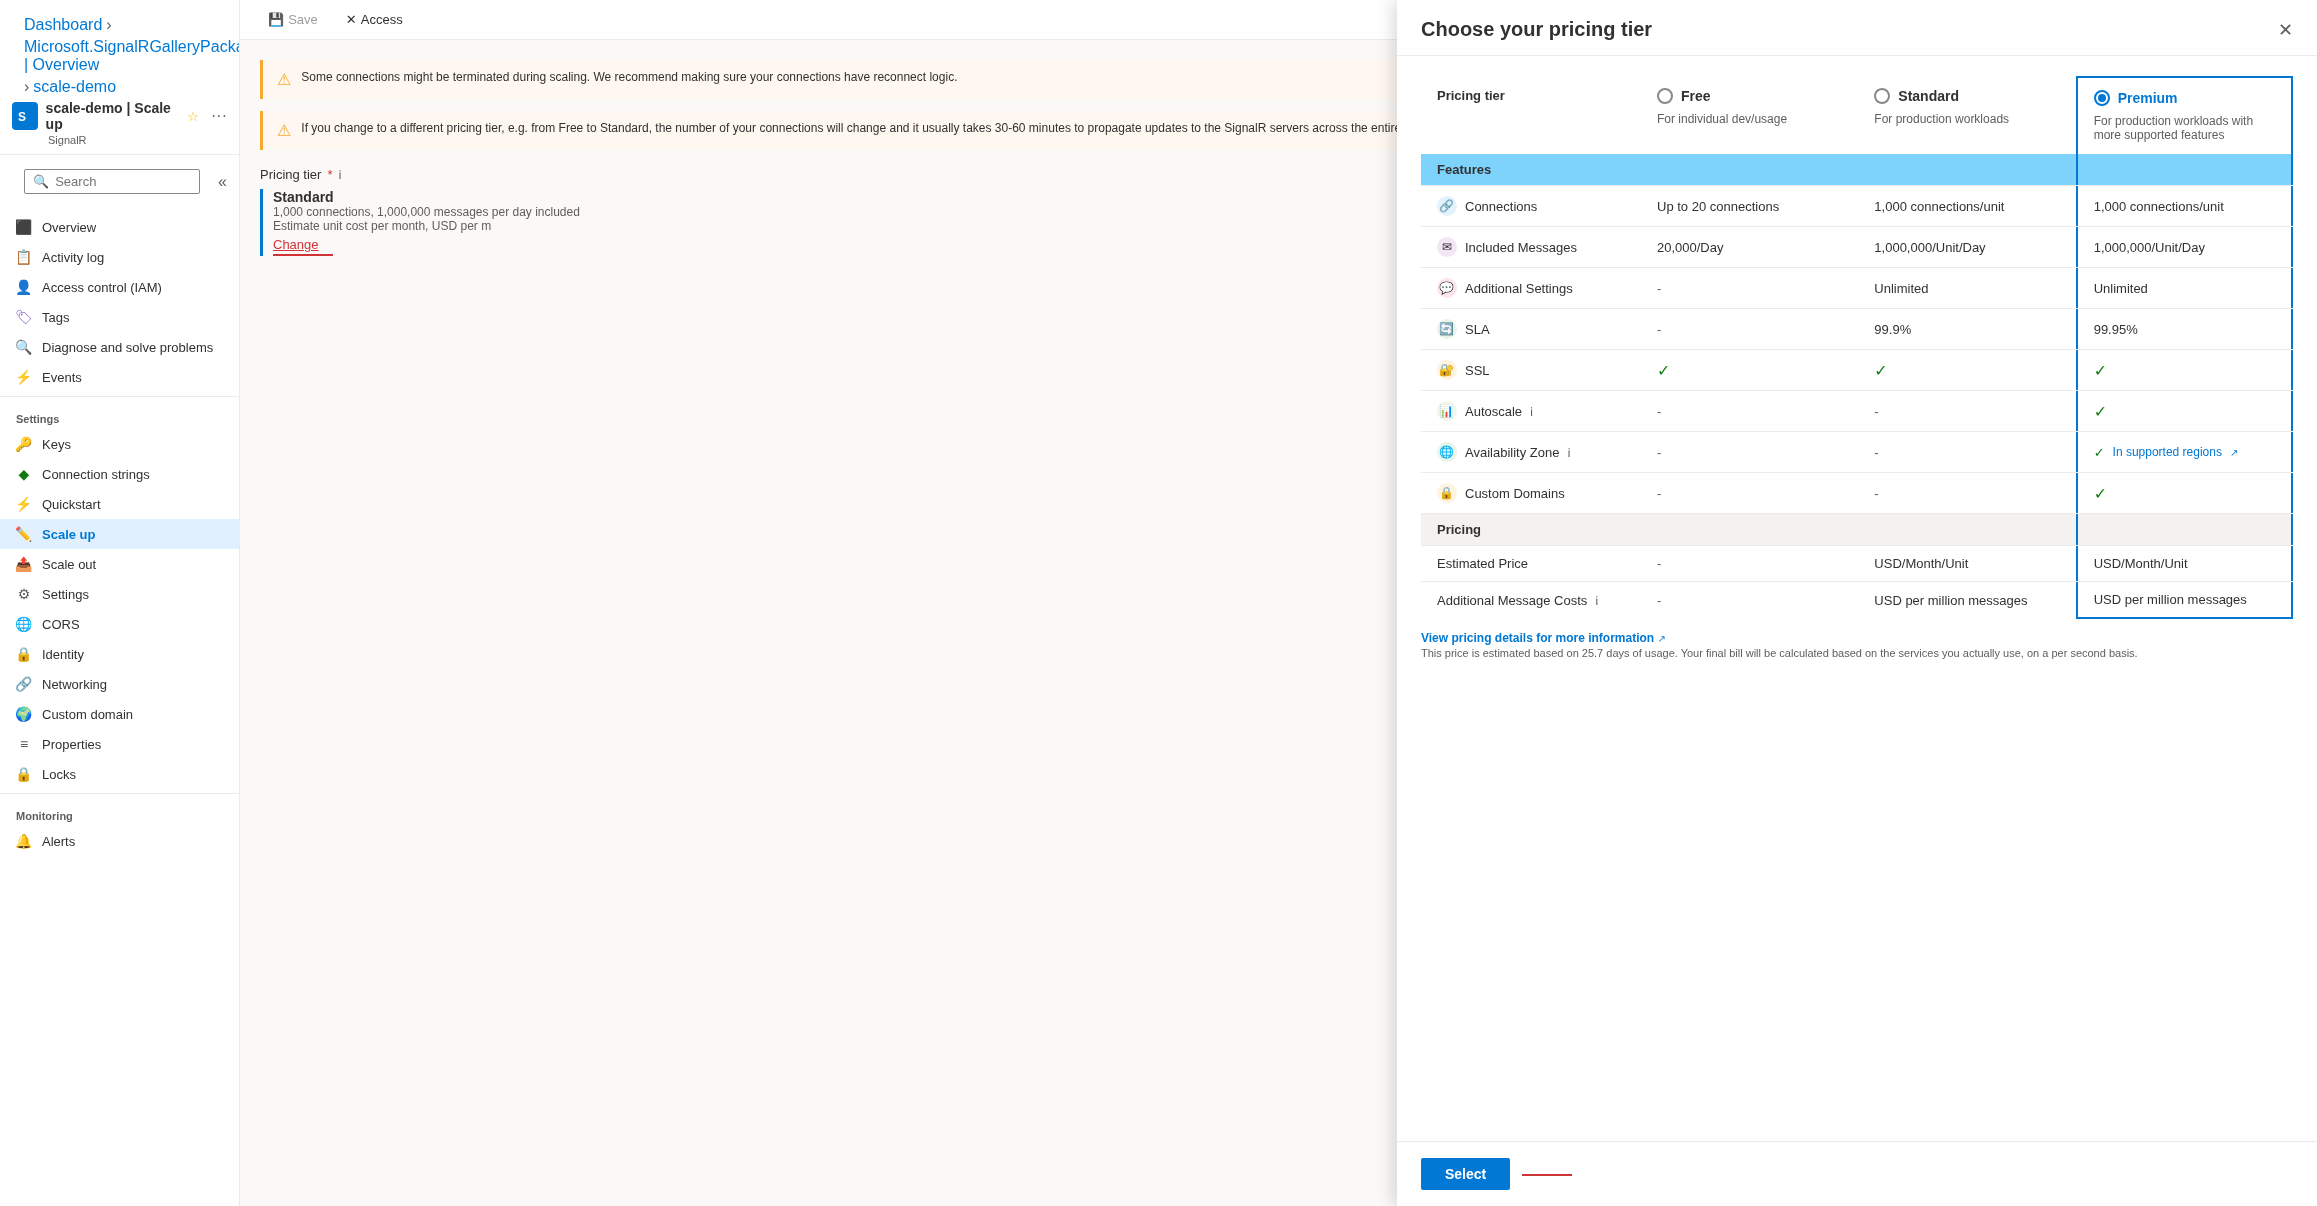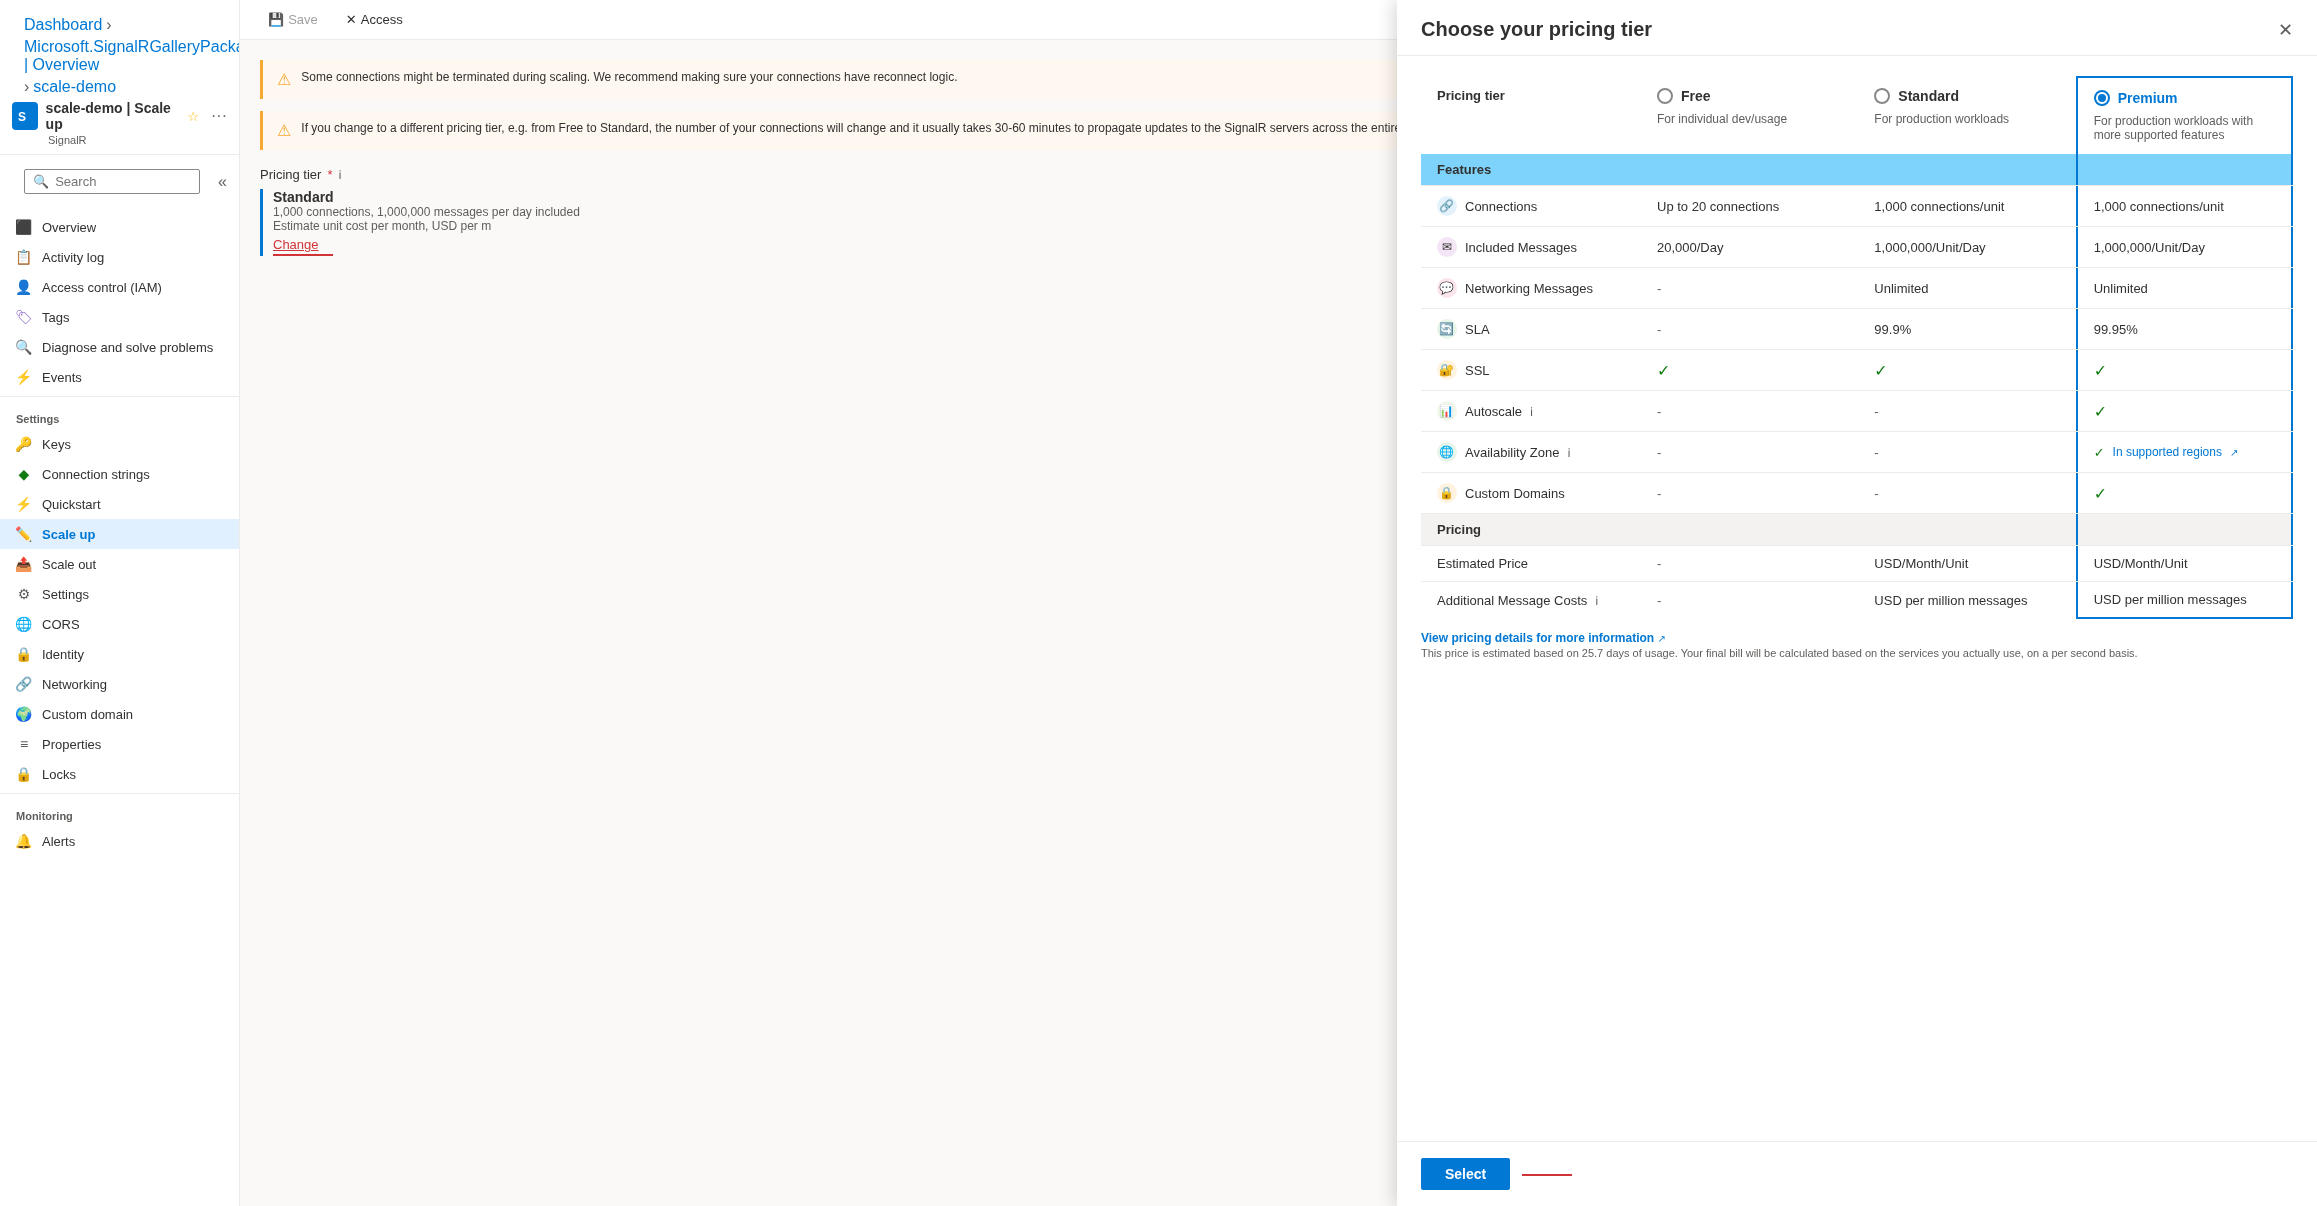--- a/index.html
+++ b/index.html
@@ -437,21 +437,21 @@
         <span>Included Messages</span>
       </div>
       <div class="feature-cell">20,000/Day</div>
       <div class="feature-cell">1,000,000/Unit/Day</div>
       <div class="feature-cell premium-column-body">1,000,000/Unit/Day</div>
     </div>
 
     <div class="feature-row">
       <div class="feature-cell feature-name">
         <div class="feature-icon icon-additional">💬</div>
-        <span>Networking Messages</span>
+        <span>Additional Settings</span>
       </div>
       <div class="feature-cell dash-cell">-</div>
       <div class="feature-cell">Unlimited</div>
       <div class="feature-cell premium-column-body">Unlimited</div>
     </div>
 
     <div class="feature-row">
       <div class="feature-cell feature-name">
         <div class="feature-icon icon-sla">🔄</div>
         <span>SLA</span>

